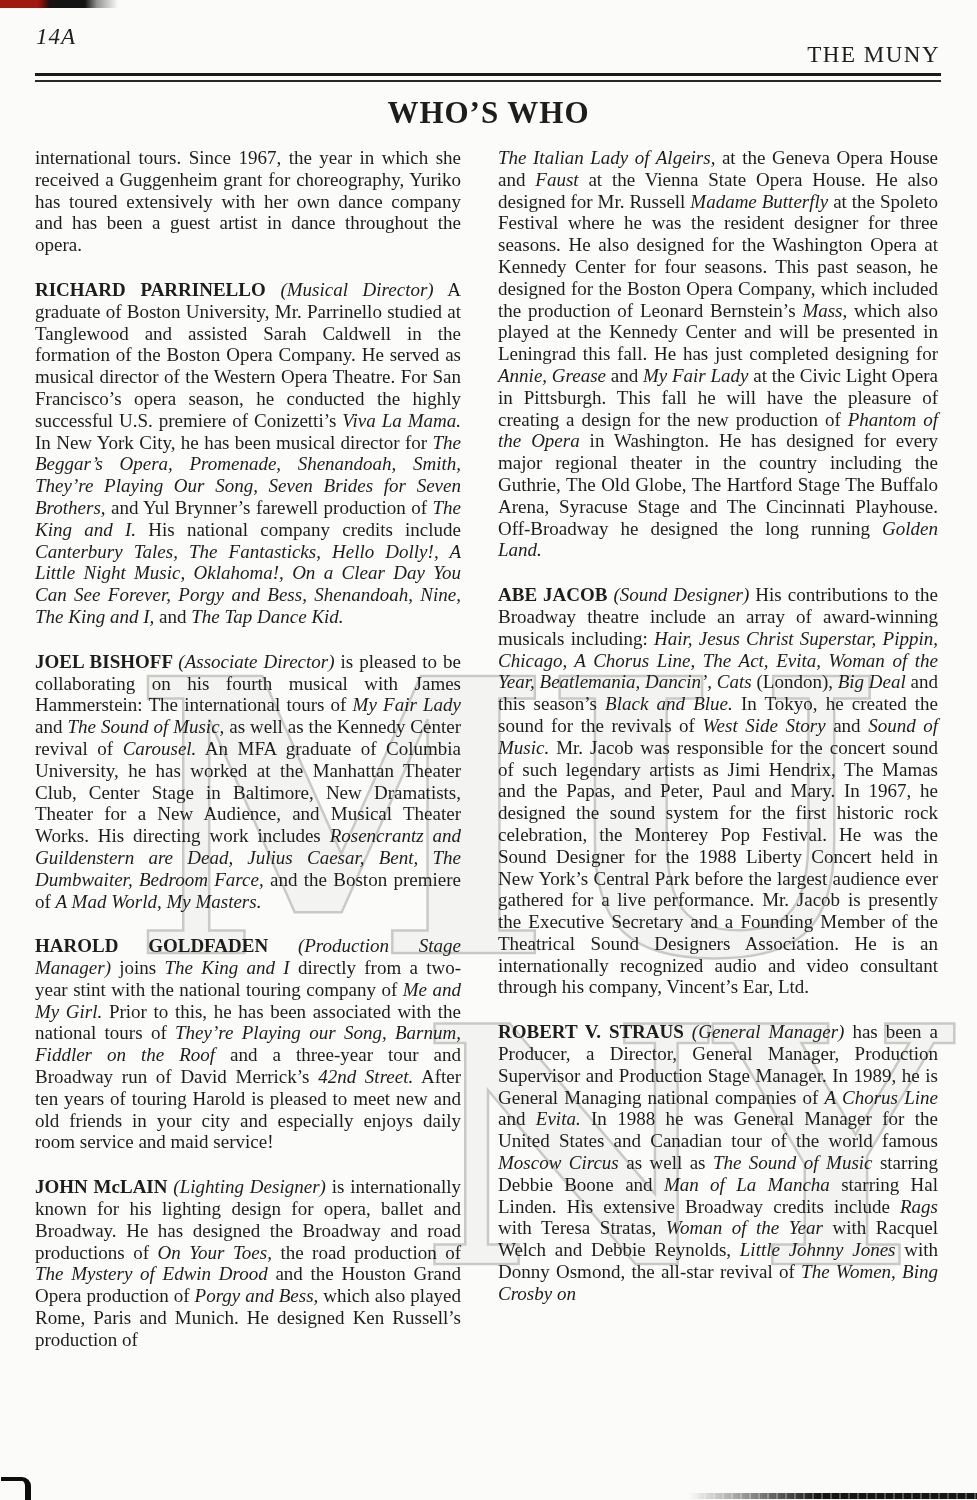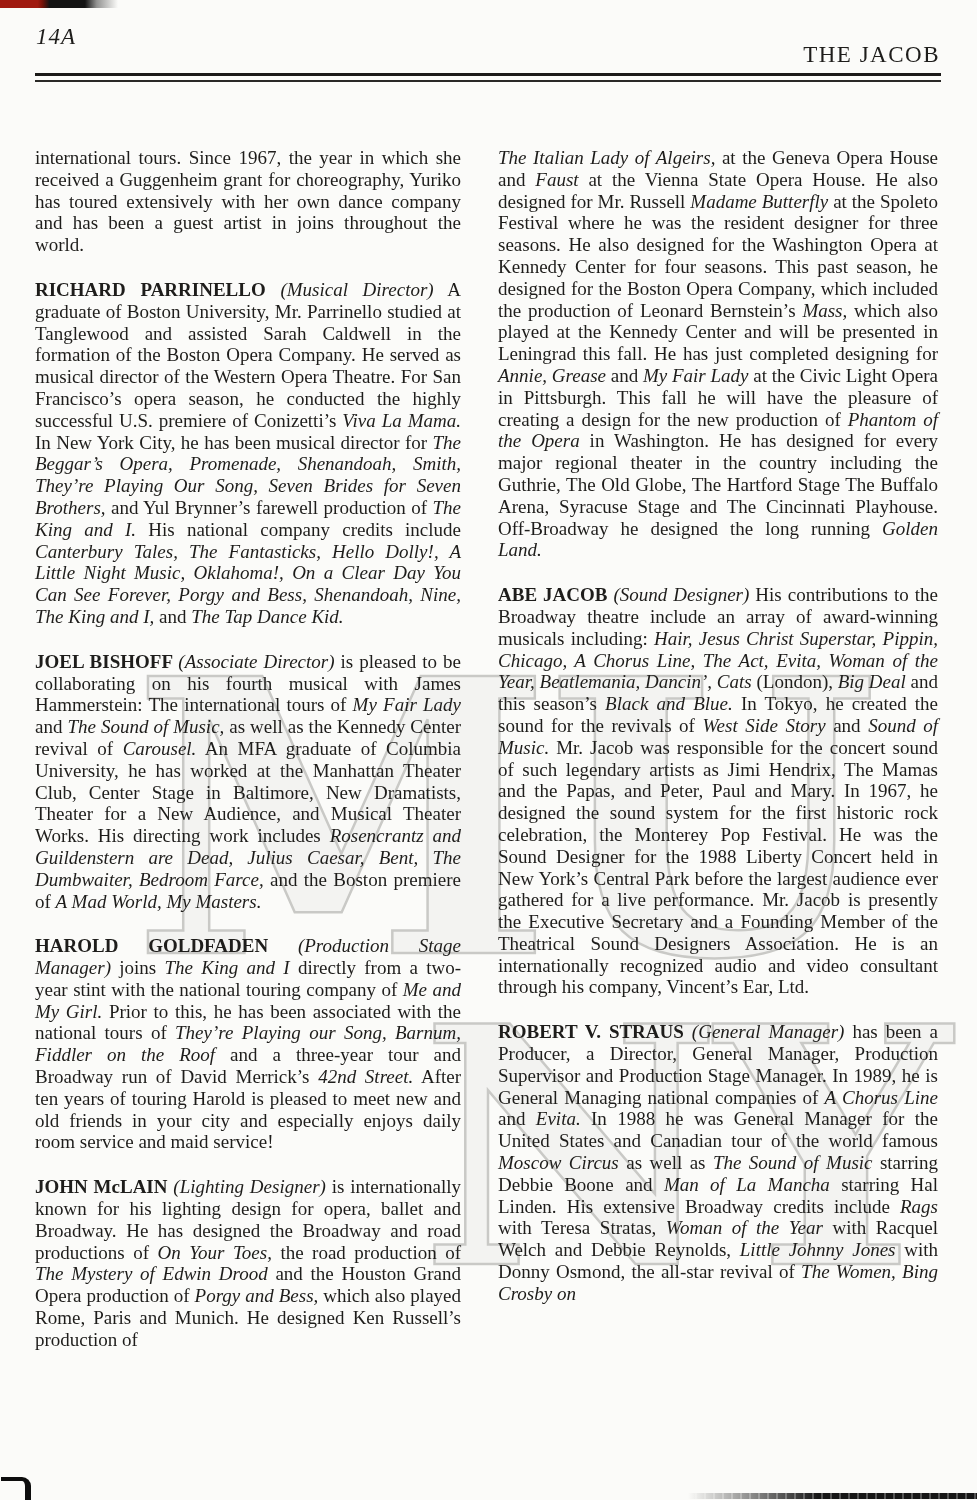--- a/index.html
+++ b/index.html
@@ -79,27 +79,28 @@
 <div class="page">
 
   <div class="artifact-top"></div>
 
   <div class="watermark">
     <span class="wm-line wm-1">MU</span>
     <span class="wm-line wm-2">NY</span>
   </div>
 
   <div class="folio">14A</div>
-  <div class="publication">THE JACOB</div>
+  <div class="publication">THE MUNY</div>
   <div class="rule-thick"></div>
   <div class="rule-thin"></div>
 
+  <h1 class="section-title" style="margin:0;">WHO’S WHO</h1>
 
   <div class="col col-left">
-      <p><span>international tours. Since 1967, the year in which she received a Guggenheim grant for choreography, Yuriko has toured extensively with her own dance company and has been a guest artist in joins throughout the world.</span></p>
+      <p><span>international tours. Since 1967, the year in which she received a Guggenheim grant for choreography, Yuriko has toured extensively with her own dance company and has been a guest artist in dance throughout the opera.</span></p>
       <p><span class="seg-b">RICHARD PARRINELLO </span><span class="seg-i">(Musical Director)</span><span> A graduate of Boston University, Mr. Parrinello studied at Tanglewood and assisted Sarah Caldwell in the formation of the Boston Opera Company. He served as musical director of the Western Opera Theatre. For San Francisco’s opera season, he conducted the highly successful U.S. premiere of Conizetti’s </span><span class="seg-i">Viva La Mama.</span><span> In New York City, he has been musical director for </span><span class="seg-i">The Beggar’s Opera, Promenade, Shenandoah, Smith, They’re Playing Our Song, Seven Brides for Seven Brothers,</span><span> and Yul Brynner’s farewell production of </span><span class="seg-i">The King and I.</span><span> His national company credits include </span><span class="seg-i">Canterbury Tales, The Fantasticks, Hello Dolly!, A Little Night Music, Oklahoma!, On a Clear Day You Can See Forever, Porgy and Bess, Shenandoah, Nine, The King and I,</span><span> and </span><span class="seg-i">The Tap Dance Kid.</span></p>
       <p><span class="seg-b">JOEL BISHOFF </span><span class="seg-i">(Associate Director)</span><span> is pleased to be collaborating on his fourth musical with James Hammerstein: The international tours of </span><span class="seg-i">My Fair Lady</span><span> and </span><span class="seg-i">The Sound of Music,</span><span> as well as the Kennedy Center revival of </span><span class="seg-i">Carousel.</span><span> An MFA graduate of Columbia University, he has worked at the Manhattan Theater Club, Center Stage in Baltimore, New Dramatists, Theater for a New Audience, and Musical Theater Works. His directing work includes </span><span class="seg-i">Rosencrantz and Guildenstern are Dead, Julius Caesar, Bent, The Dumbwaiter, Bedroom Farce,</span><span> and the Boston premiere of </span><span class="seg-i">A Mad World, My Masters.</span></p>
       <p><span class="seg-b">HAROLD GOLDFADEN </span><span class="seg-i">(Production Stage Manager)</span><span> joins </span><span class="seg-i">The King and I</span><span> directly from a two-year stint with the national touring company of </span><span class="seg-i">Me and My Girl.</span><span> Prior to this, he has been associated with the national tours of </span><span class="seg-i">They’re Playing our Song, Barnum, Fiddler on the Roof</span><span> and a three-year tour and Broadway run of David Merrick’s </span><span class="seg-i">42nd Street.</span><span> After ten years of touring Harold is pleased to meet new and old friends in your city and especially enjoys daily room service and maid service!</span></p>
       <p><span class="seg-b">JOHN McLAIN </span><span class="seg-i">(Lighting Designer)</span><span> is internationally known for his lighting design for opera, ballet and Broadway. He has designed the Broadway and road productions of </span><span class="seg-i">On Your Toes,</span><span> the road production of </span><span class="seg-i">The Mystery of Edwin Drood</span><span> and the Houston Grand Opera production of </span><span class="seg-i">Porgy and Bess,</span><span> which also played Rome, Paris and Munich. He designed Ken Russell’s production of</span></p>
     </div>
   <div class="col col-right">
       <p><span class="seg-i">The Italian Lady of Algeirs,</span><span> at the Geneva Opera House and </span><span class="seg-i">Faust</span><span> at the Vienna State Opera House. He also designed for Mr. Russell </span><span class="seg-i">Madame Butterfly</span><span> at the Spoleto Festival where he was the resident designer for three seasons. He also designed for the Washington Opera at Kennedy Center for four seasons. This past season, he designed for the Boston Opera Company, which included the production of Leonard Bernstein’s </span><span class="seg-i">Mass,</span><span> which also played at the Kennedy Center and will be presented in Leningrad this fall. He has just completed designing for </span><span class="seg-i">Annie, Grease</span><span> and </span><span class="seg-i">My Fair Lady</span><span> at the Civic Light Opera in Pittsburgh. This fall he will have the pleasure of creating a design for the new production of </span><span class="seg-i">Phantom of the Opera</span><span> in Washington. He has designed for every major regional theater in the country including the Guthrie, The Old Globe, The Hartford Stage The Buffalo Arena, Syracuse Stage and The Cincinnati Playhouse. Off-Broadway he designed the long running </span><span class="seg-i">Golden Land.</span></p>
       <p><span class="seg-b">ABE JACOB </span><span class="seg-i">(Sound Designer)</span><span> His contributions to the Broadway theatre include an array of award-winning musicals including: </span><span class="seg-i">Hair, Jesus Christ Superstar, Pippin, Chicago, A Chorus Line, The Act, Evita, Woman of the Year, Beatlemania, Dancin’, Cats</span><span> (London), </span><span class="seg-i">Big Deal</span><span> and this season’s </span><span class="seg-i">Black and Blue.</span><span> In Tokyo, he created the sound for the revivals of </span><span class="seg-i">West Side Story</span><span> and </span><span class="seg-i">Sound of Music.</span><span> Mr. Jacob was responsible for the concert sound of such legendary artists as Jimi Hendrix, The Mamas and the Papas, and Peter, Paul and Mary. In 1967, he designed the sound system for the first historic rock celebration, the Monterey Pop Festival. He was the Sound Designer for the 1988 Liberty Concert held in New York’s Central Park before the largest audience ever gathered for a live performance. Mr. Jacob is presently the Executive Secretary and a Founding Member of the Theatrical Sound Designers Association. He is an internationally recognized audio and video consultant through his company, Vincent’s Ear, Ltd.</span></p>
       <p><span class="seg-b">ROBERT V. STRAUS </span><span class="seg-i">(General Manager)</span><span> has been a Producer, a Director, General Manager, Production Supervisor and Production Stage Manager. In 1989, he is General Managing national companies of </span><span class="seg-i">A Chorus Line</span><span> and </span><span class="seg-i">Evita.</span><span> In 1988 he was General Manager for the United States and Canadian tour of the world famous </span><span class="seg-i">Moscow Circus</span><span> as well as </span><span class="seg-i">The Sound of Music</span><span> starring Debbie Boone and </span><span class="seg-i">Man of La Mancha</span><span> starring Hal Linden. His extensive Broadway credits include </span><span class="seg-i">Rags</span><span> with Teresa Stratas, </span><span class="seg-i">Woman of the Year</span><span> with Racquel Welch and Debbie Reynolds, </span><span class="seg-i">Little Johnny Jones</span><span> with Donny Osmond, the all-star revival of </span><span class="seg-i">The Women, Bing Crosby on</span></p>
     </div>

